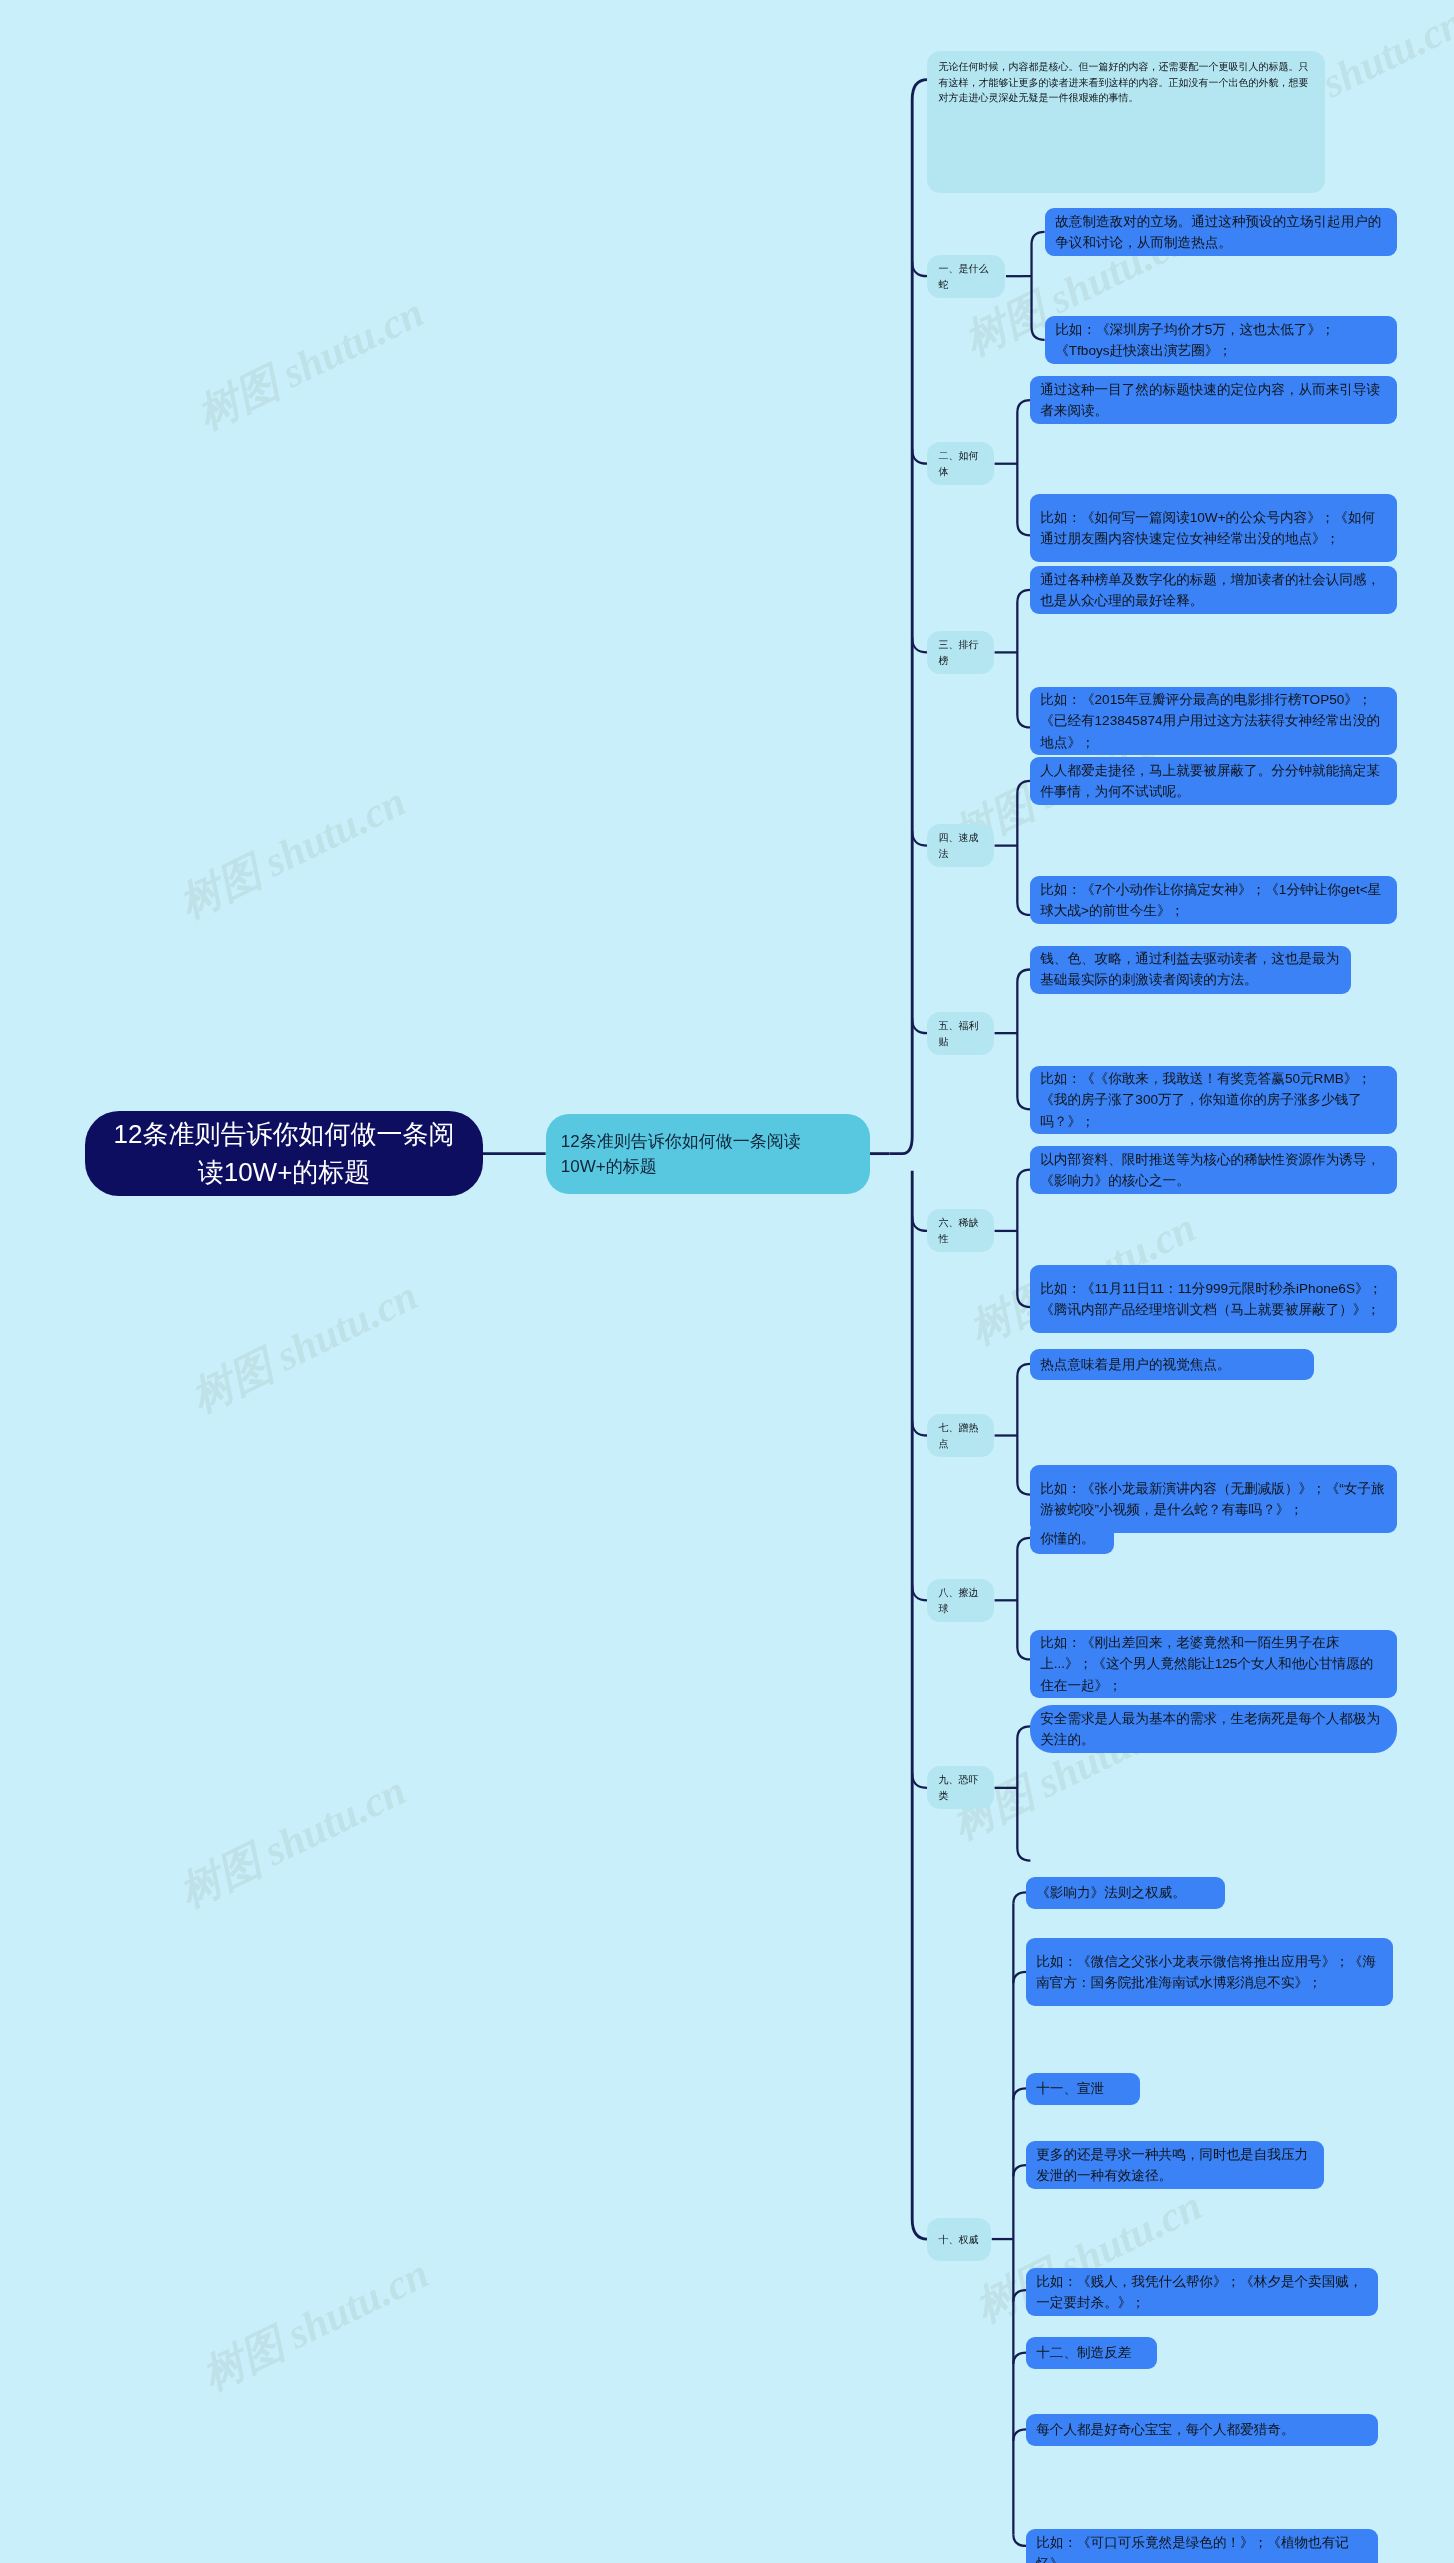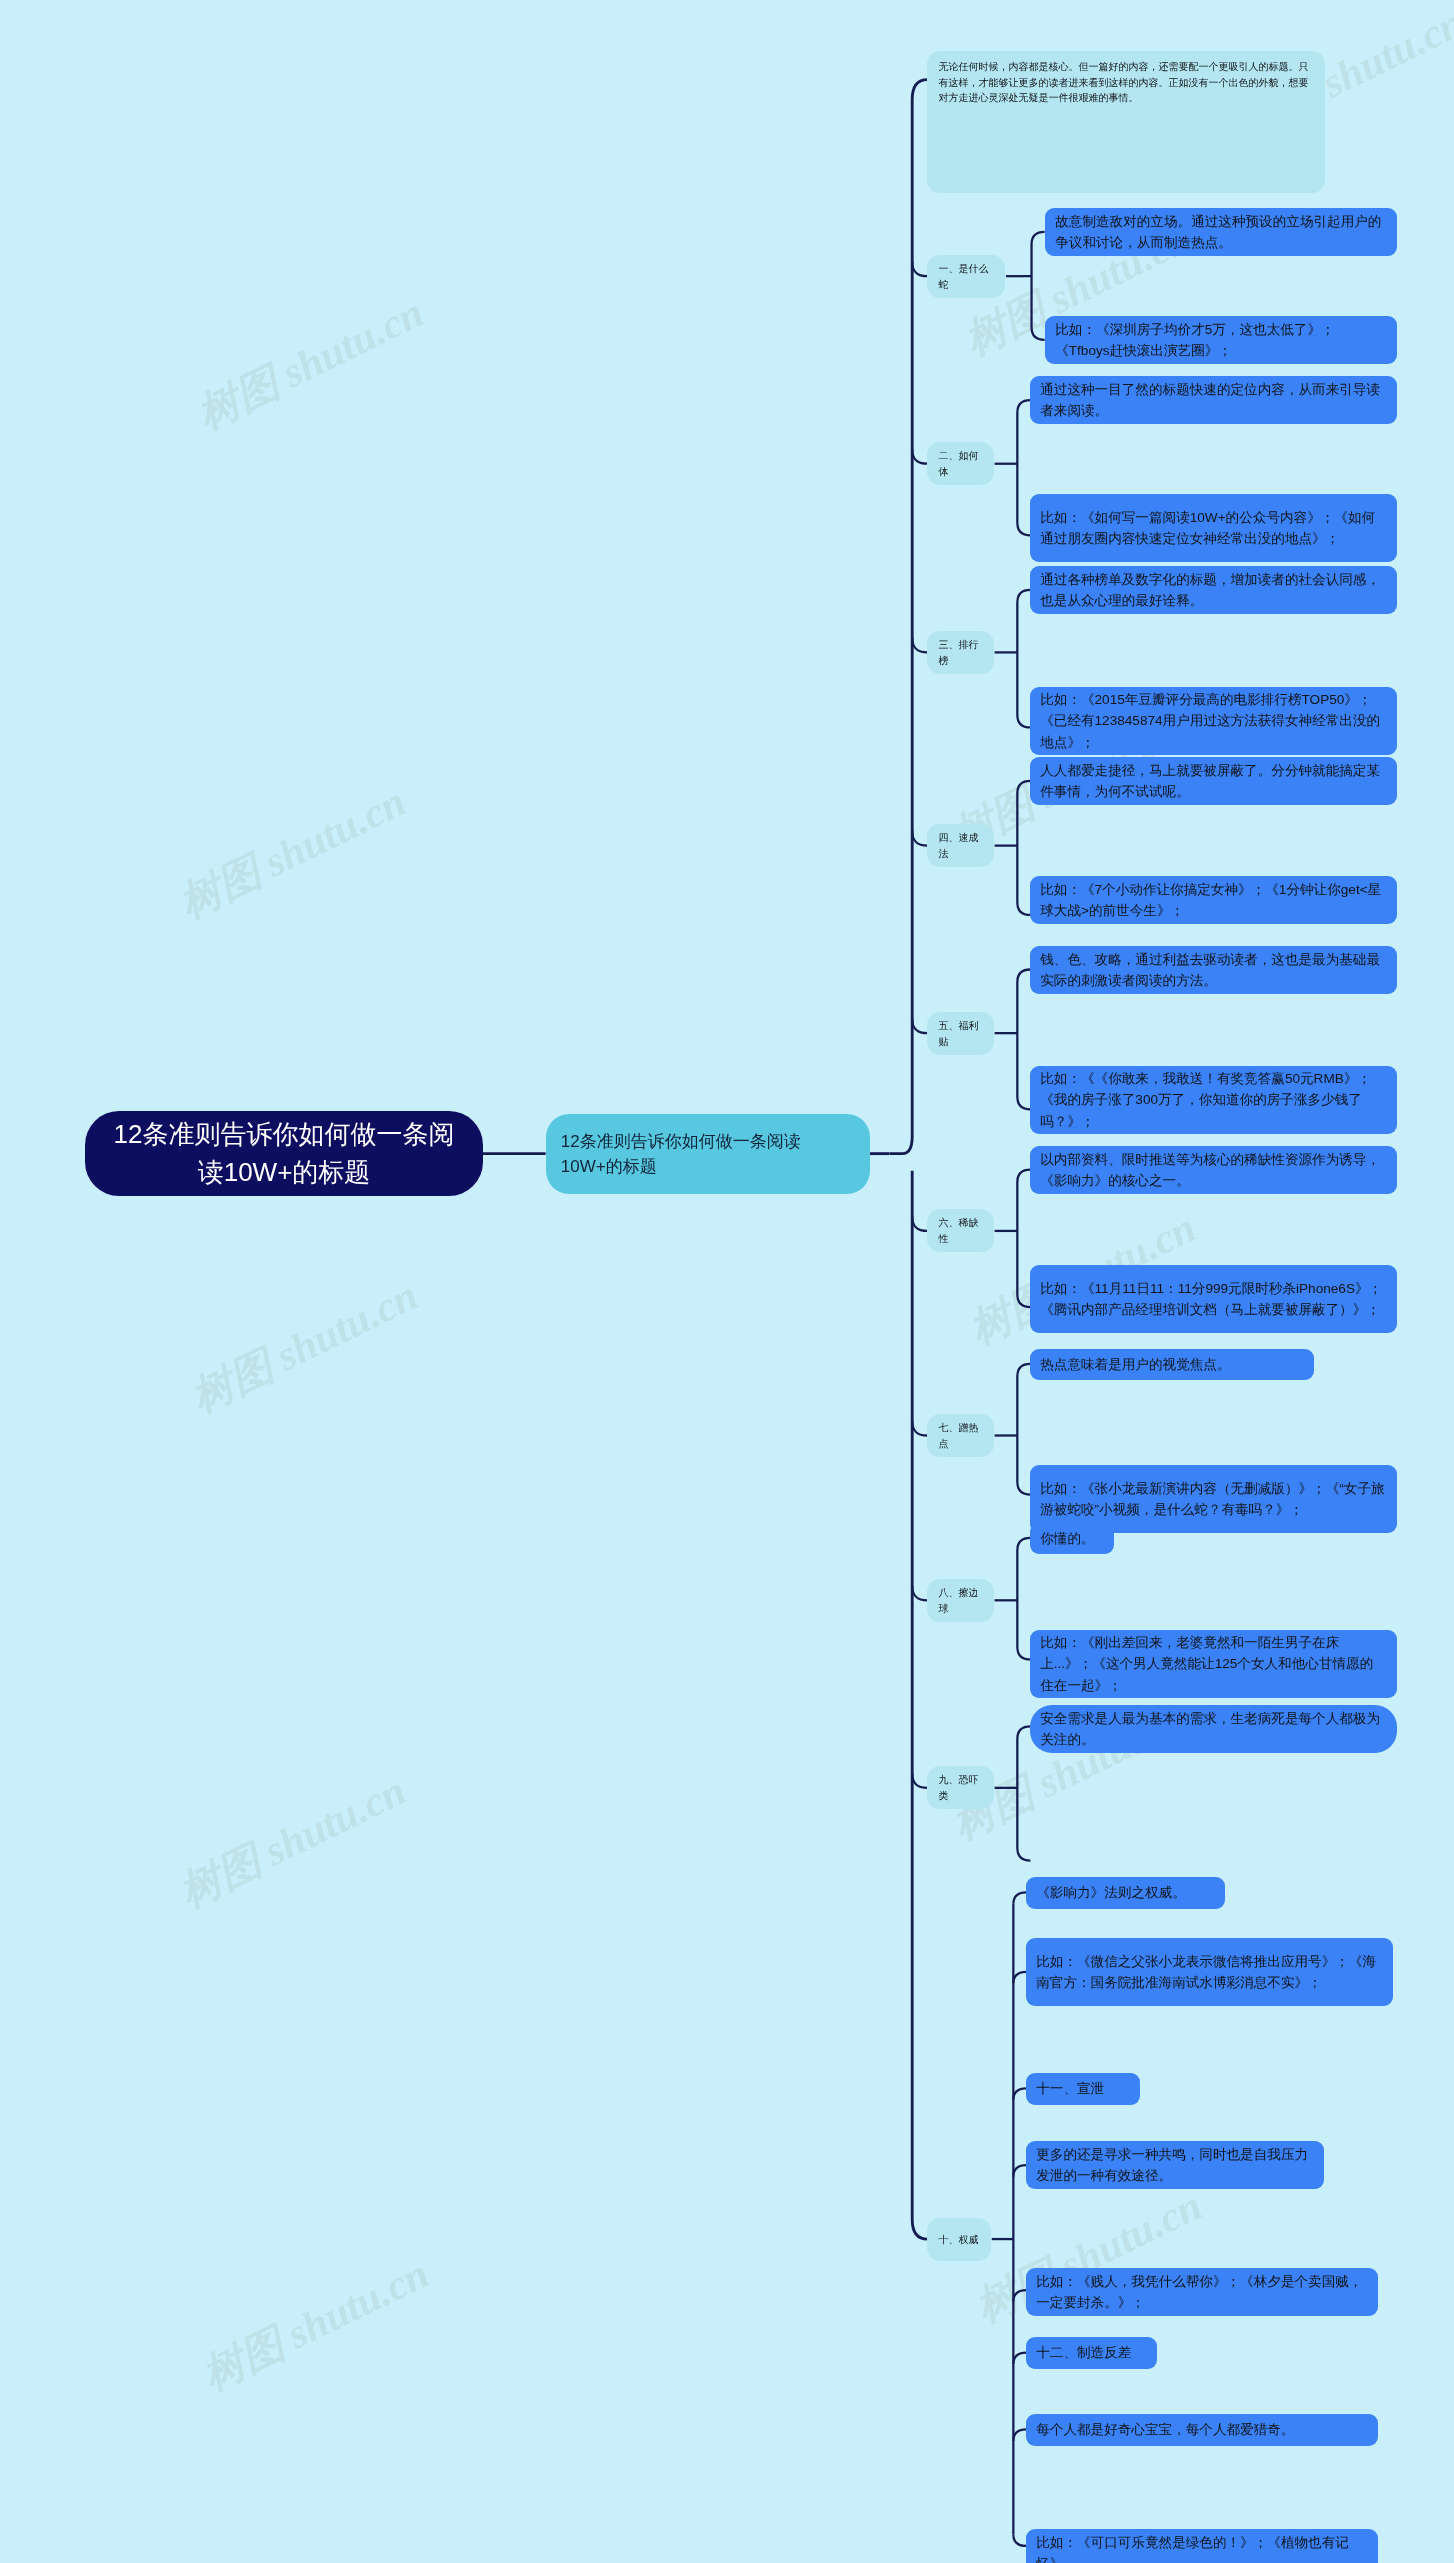--- a/index.html
+++ b/index.html
@@ -170,21 +170,21 @@
   <div class="node lvl4" style="left:1030px;top:757px;width:367px;height:48px;">
     <span>人人都爱走捷径，马上就要被屏蔽了。分分钟就能搞定某件事情，为何不试试呢。</span>
   </div>
   <div class="node lvl4" style="left:1030px;top:876px;width:367px;height:48px;">
     <span>比如：《7个小动作让你搞定女神》；《1分钟让你get&lt;星球大战&gt;的前世今生》；</span>
   </div>
 
   <div class="node lvl3" style="left:927px;top:1012px;width:67px;height:43px;">
     <span>五、福利贴</span>
   </div>
-  <div class="node lvl4" style="left:1030px;top:946px;width:367px;height:48px;">
+  <div class="node lvl4" style="left:1030px;top:946px;width:321px;height:48px;font-family:Liberation Mono, monospace;">
     <span>钱、色、攻略，通过利益去驱动读者，这也是最为基础最实际的刺激读者阅读的方法。</span>
   </div>
   <div class="node lvl4" style="left:1030px;top:1066px;width:367px;height:68px;">
     <span>比如：《《你敢来，我敢送！有奖竞答赢50元RMB》；《我的房子涨了300万了，你知道你的房子涨多少钱了吗？》；</span>
   </div>
 
   <div class="node lvl3" style="left:927px;top:1209px;width:67px;height:43px;">
     <span>六、稀缺性</span>
   </div>
   <div class="node lvl4" style="left:1030px;top:1146px;width:367px;height:48px;">

